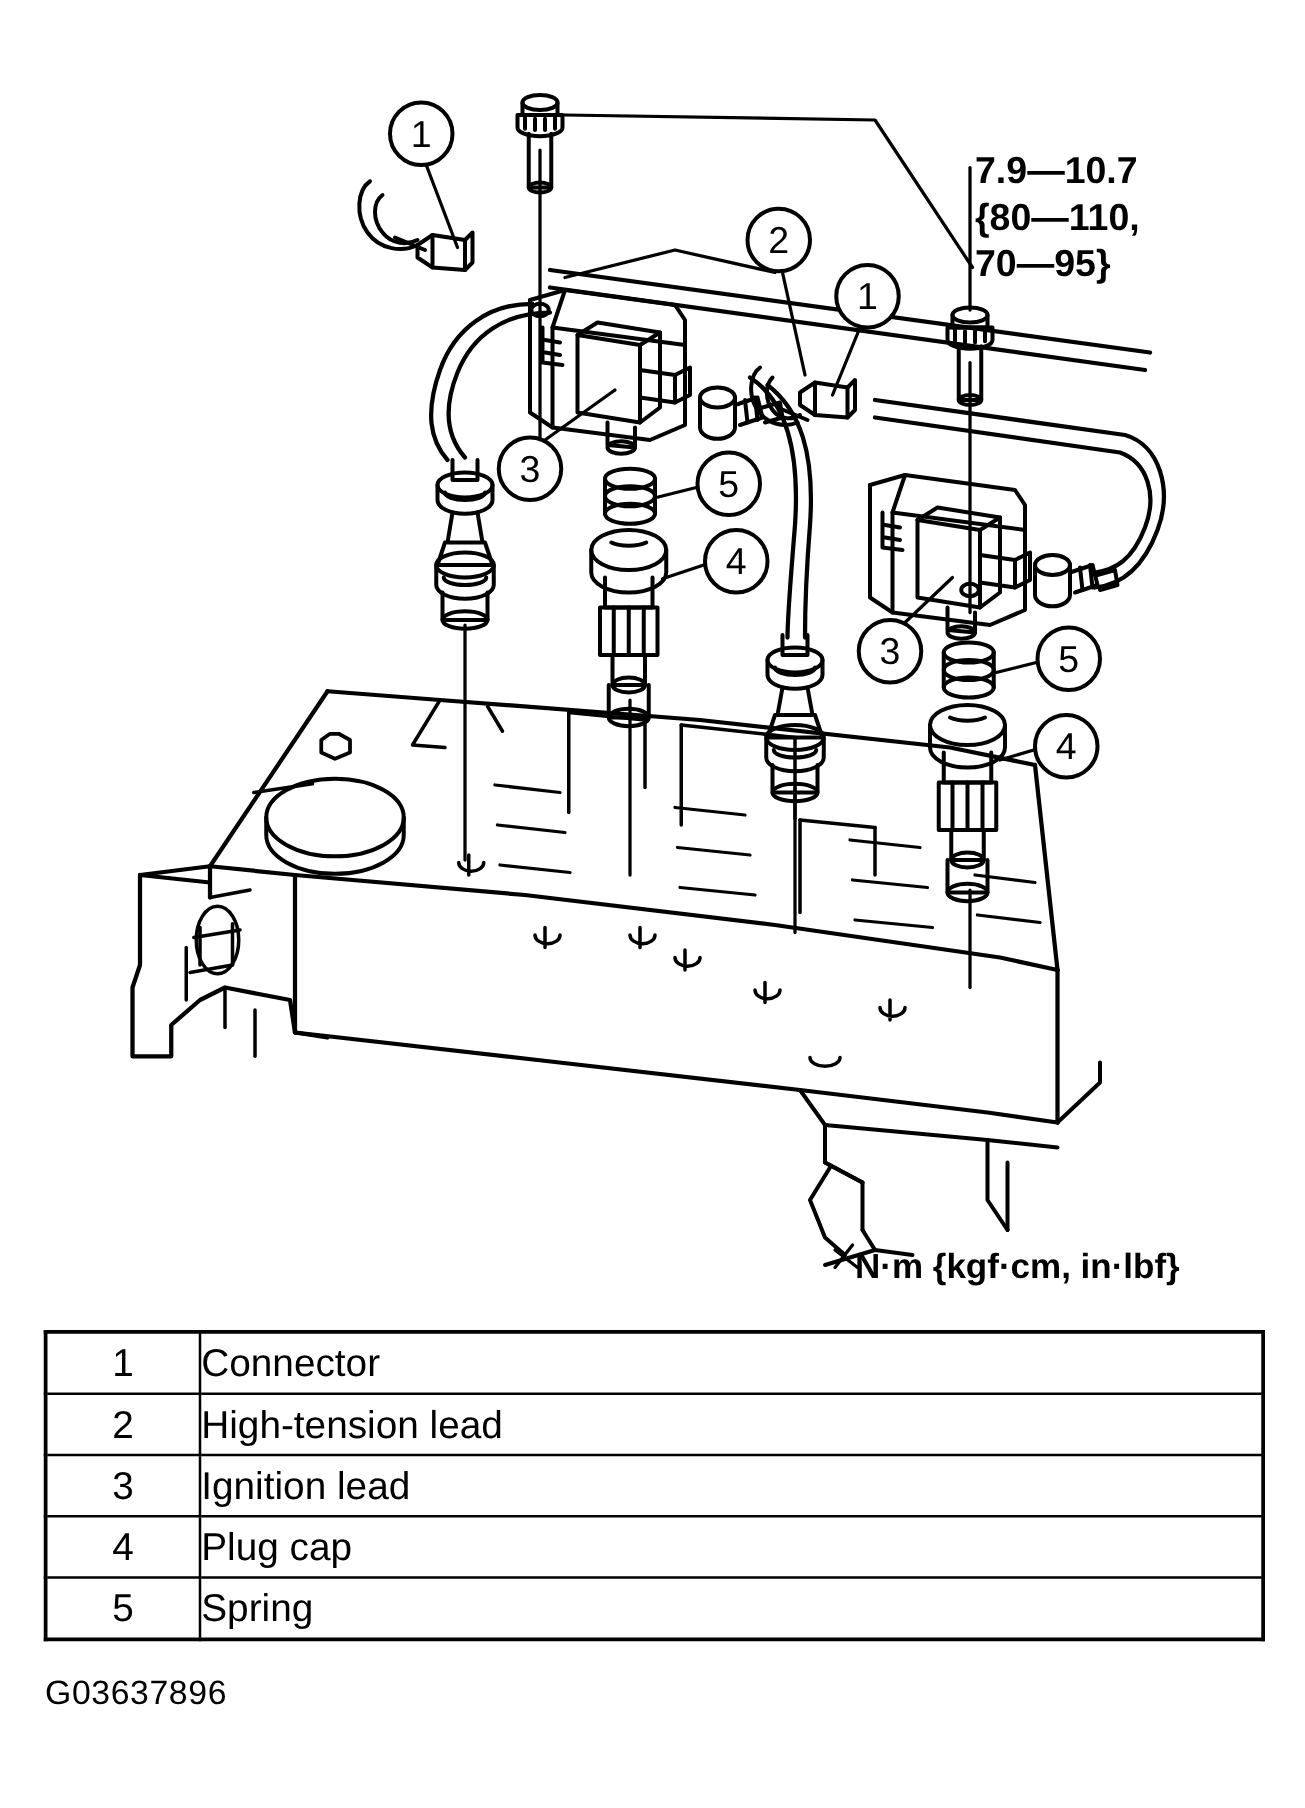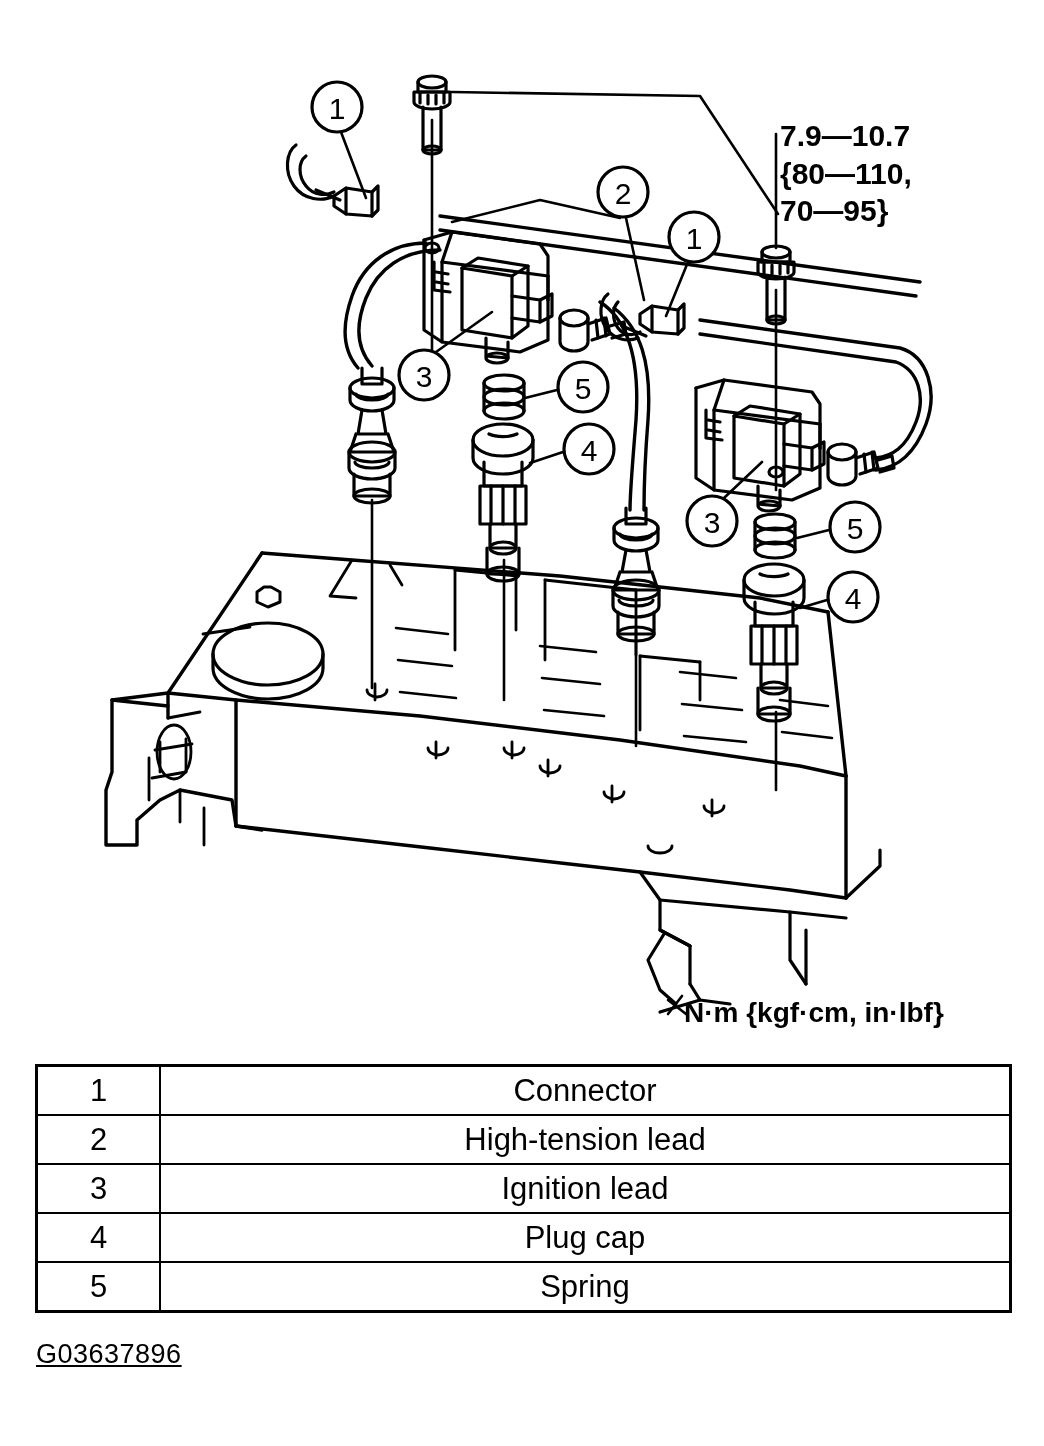--- a/index.html
+++ b/index.html
@@ -53,35 +53,34 @@
     font-size: 31px;
     font-family: "Liberation Sans", sans-serif;
     color: #000000;
   }
   td.legend-num {
     width: 121px;
     text-align: center;
     font-size: 30px;
   }
   td.legend-label {
-    text-align: center;
+    text-align: left;
     padding-left: 16px;
     border-left: 2px solid #000000;
     border-right: none;
   }
   table.legend tr td.legend-label { border-right: 0; }
   .figure-id {
     position: absolute;
     left: 36px;
     top: 1339px;
     font-size: 27px;
     letter-spacing: 0.5px;
     font-family: "Liberation Sans", sans-serif;
     color: #000000;
-    text-decoration: underline;
   }
   .callout-text {
     font-family: "Liberation Sans", sans-serif;
     font-size: 30px;
     fill: #000000;
     text-anchor: middle;
     dominant-baseline: central;
   }
   .torque-text {
     font-family: "Liberation Sans", sans-serif;

